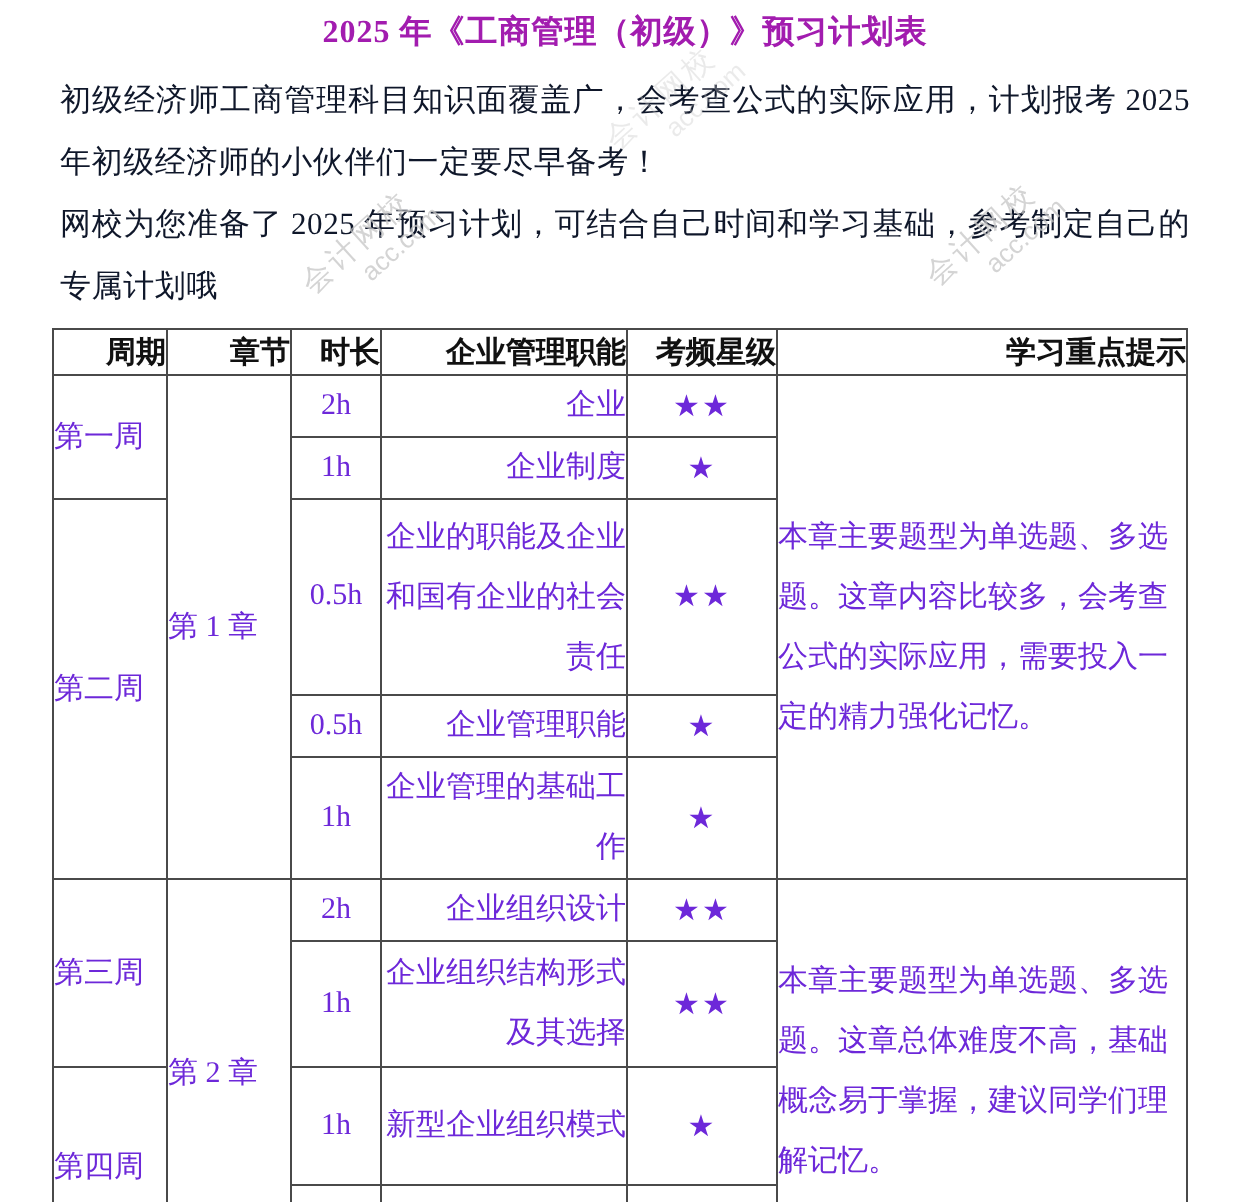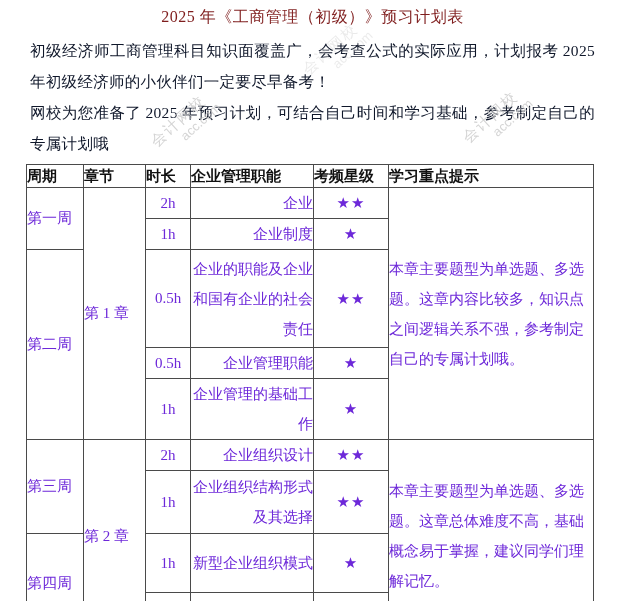--- a/index.html
+++ b/index.html
@@ -5,21 +5,21 @@
   html,body{margin:0;padding:0;}
   body{
     width:625px;height:601px;overflow:hidden;position:relative;
     background:#ffffff;
     font-family:"Liberation Serif","DejaVu Serif",serif;
     color:#222222;
   }
   .doc-title{
     margin:6px 0 0 0;
     text-align:center;
-    font-size:16px;font-weight:normal;color:#7f1d1d;
+    font-size:16px;font-weight:bold;color:#a21caf;
     letter-spacing:0.5px;
     line-height:22px;
   }
   .intro{
     margin:7px 30px 0 30px;
   }
   .para{
     margin:0;
     font-size:15.5px;
     line-height:31px;
@@ -39,21 +39,21 @@
     border:1px solid #4a4a4a;
     font-size:15px;
     font-weight:normal;
     padding:0;
     vertical-align:middle;
     word-break:break-all;
     color:#6d28d9;
   }
   table.plan-table th{
     font-weight:bold;color:#111;
-    text-align:left;
+    text-align:right;
   }
   td.week,td.chapter{text-align:left;}
   td.dur{text-align:center;}
   td.topic{
     text-align:right;
     padding:4px 0 4px 16px;
     line-height:30px;
   }
   td.stars{
     text-align:center;
@@ -122,21 +122,21 @@
     <th>企业管理职能</th>
     <th>考频星级</th>
     <th>学习重点提示</th>
   </tr>
   <tr style="height:29px">
     <td class="week" rowspan="2">第一周</td>
     <td class="chapter" rowspan="5">第 1 章</td>
     <td class="dur">2h</td>
     <td class="topic">企业</td>
     <td class="stars">★★</td>
-    <td class="tip" rowspan="5">本章主要题型为单选题、多选题。这章内容比较多，知识点之间逻辑关系不强，参考制定自己的专属计划哦。</td>
+    <td class="tip" rowspan="5">本章主要题型为单选题、多选题。这章内容比较多，会考查公式的实际应用，需要投入一定的精力强化记忆。</td>
   </tr>
   <tr style="height:29px">
     <td class="dur">1h</td>
     <td class="topic">企业制度</td>
     <td class="stars">★</td>
   </tr>
   <tr style="height:98px">
     <td class="week" rowspan="3">第二周</td>
     <td class="dur">0.5h</td>
     <td class="topic">企业的职能及企业和国有企业的社会责任</td>

